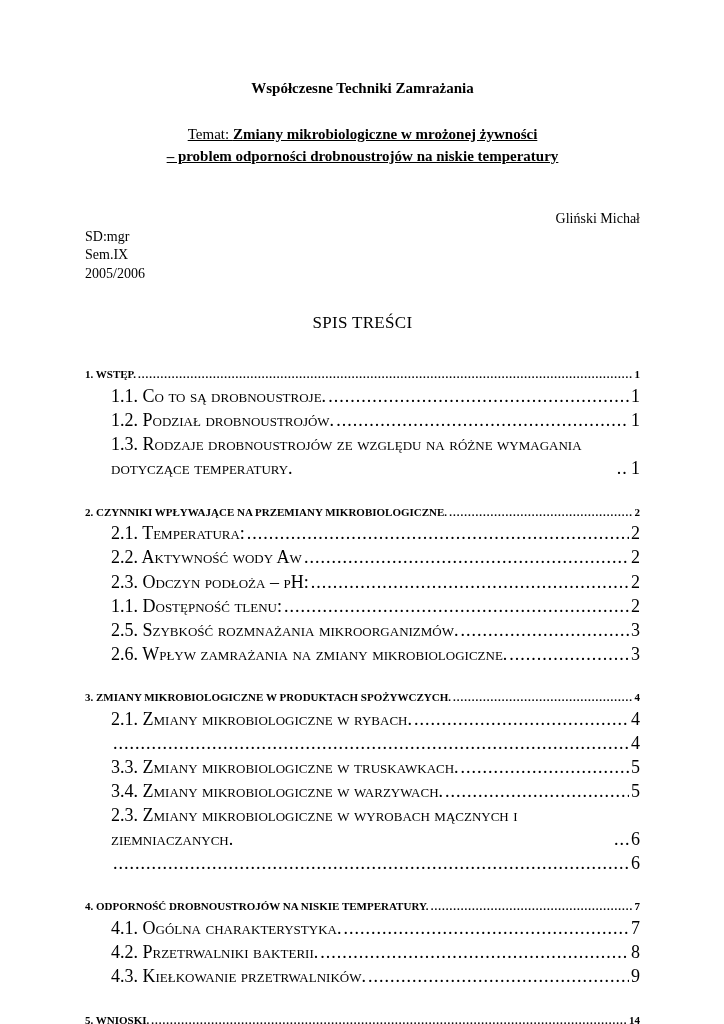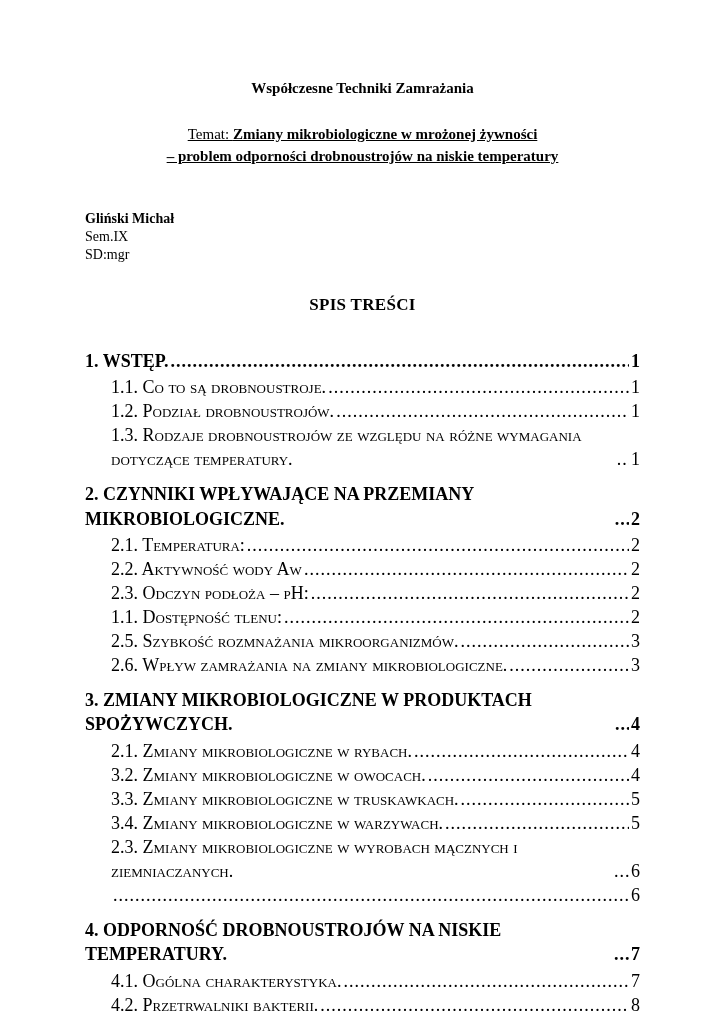--- a/index.html
+++ b/index.html
@@ -26,41 +26,41 @@
     margin-top: 27px;
     line-height: 1.45;
     text-decoration: underline;
   }
   .doc-subtitle .bold { font-weight: bold; }
   .author-block {
     margin-top: 42px;
     font-size: 14px;
     line-height: 1.32;
   }
-  .author-name { font-weight: bold; }
+  .author-name { font-weight: normal; text-align: right; }
   .toc-heading {
     text-align: center;
-    font-weight: bold;
+    font-weight: normal;
     font-size: 17px;
     margin: 30px 0 0 0;
     letter-spacing: 0.3px;
   }
   .toc-list {
     margin-top: 34px;
     font-size: 13px;
   }
   .toc-row {
     display: flex;
     align-items: flex-end;
     line-height: 1.34;
   }
   .toc-row.lvl1 {
     font-weight: bold;
-    font-size: 18px;
-    margin-top: 11px;
+    font-size: 11px;
+    margin-top: 24px;
     margin-bottom: 2px;
   }
   .toc-row.lvl2 {
     padding-left: 26px;
     font-variant: small-caps;
     font-size: 18px;
   }
   .toc-label {
     flex: 0 1 auto;
     min-width: 0;
@@ -89,22 +89,23 @@
 
   <div class="doc-title">Współczesne Techniki Zamrażania</div>
 
   <div class="doc-subtitle">
     <span>Temat: </span><span class="bold">Zmiany mikrobiologiczne w mrożonej żywności</span><br>
     <span class="bold">– problem odporności drobnoustrojów na niskie temperatury</span>
   </div>
 
   <div class="author-block">
     <div class="author-name">Gliński Michał</div>
+    <div>SD:mgr</div>
     <div>Sem.IX</div>
-    <div>SD:mgr</div>
+    <div>2005/2006</div>
   </div>
 
   <div class="toc-heading">SPIS TREŚCI</div>
 
   <div class="toc-list">
       <div class="toc-row lvl1">
     <span class="toc-label">1. WSTĘP.</span>
     <span class="toc-dots"></span>
     <span class="toc-page">1</span>
   </div>
@@ -162,21 +163,20 @@
     <span class="toc-label">3. ZMIANY MIKROBIOLOGICZNE W PRODUKTACH SPOŻYWCZYCH.</span>
     <span class="toc-dots"></span>
     <span class="toc-page">4</span>
   </div>
       <div class="toc-row lvl2">
     <span class="toc-label">2.1. Zmiany mikrobiologiczne w rybach.</span>
     <span class="toc-dots"></span>
     <span class="toc-page">4</span>
   </div>
       <div class="toc-row lvl2">
-    <span class="toc-label">3.2. Zmiany mikrobiologiczne w owocach.</span>
     <span class="toc-dots"></span>
     <span class="toc-page">4</span>
   </div>
       <div class="toc-row lvl2">
     <span class="toc-label">3.3. Zmiany mikrobiologiczne w truskawkach.</span>
     <span class="toc-dots"></span>
     <span class="toc-page">5</span>
   </div>
       <div class="toc-row lvl2">
     <span class="toc-label">3.4. Zmiany mikrobiologiczne w warzywach.</span>
@@ -200,20 +200,25 @@
       <div class="toc-row lvl2">
     <span class="toc-label">4.1. Ogólna charakterystyka.</span>
     <span class="toc-dots"></span>
     <span class="toc-page">7</span>
   </div>
       <div class="toc-row lvl2">
     <span class="toc-label">4.2. Przetrwalniki bakterii.</span>
     <span class="toc-dots"></span>
     <span class="toc-page">8</span>
   </div>
+      <div class="toc-row lvl2">
+    <span class="toc-label">4.3. Kiełkowanie przetrwalników.</span>
+    <span class="toc-dots"></span>
+    <span class="toc-page">9</span>
+  </div>
       <div class="toc-row lvl1">
     <span class="toc-label">5. WNIOSKI.</span>
     <span class="toc-dots"></span>
     <span class="toc-page">14</span>
   </div>
       <div class="toc-row lvl1">
     <span class="toc-label">6. LITERATURA.</span>
     <span class="toc-dots"></span>
     <span class="toc-page">11</span>
   </div>

